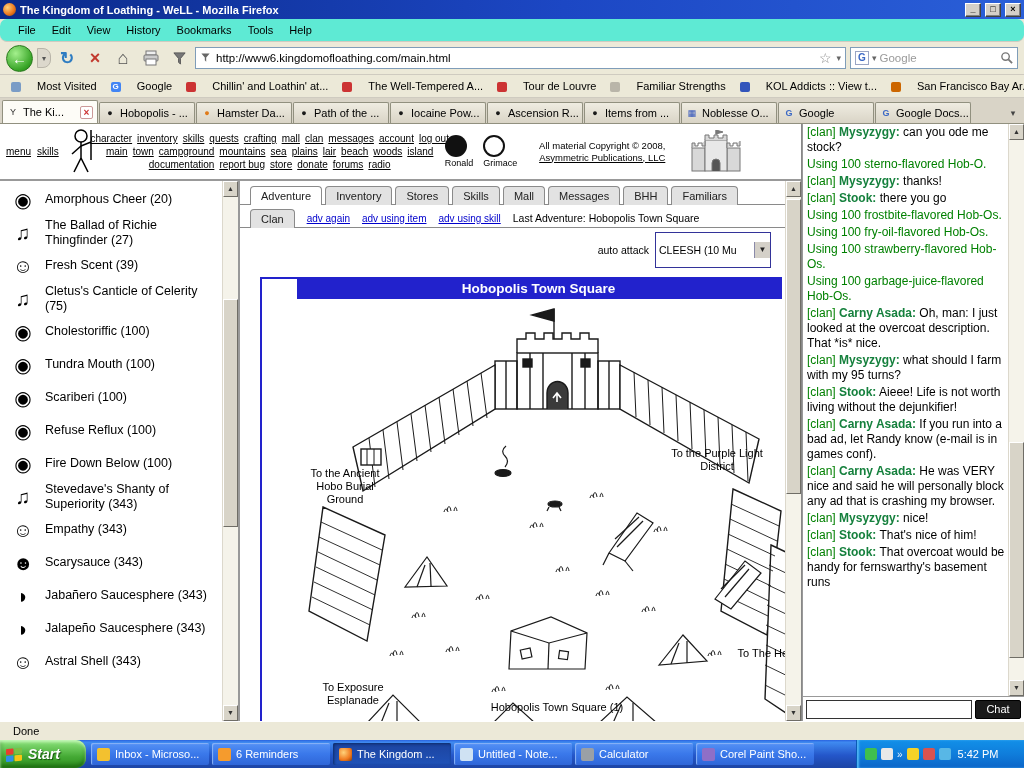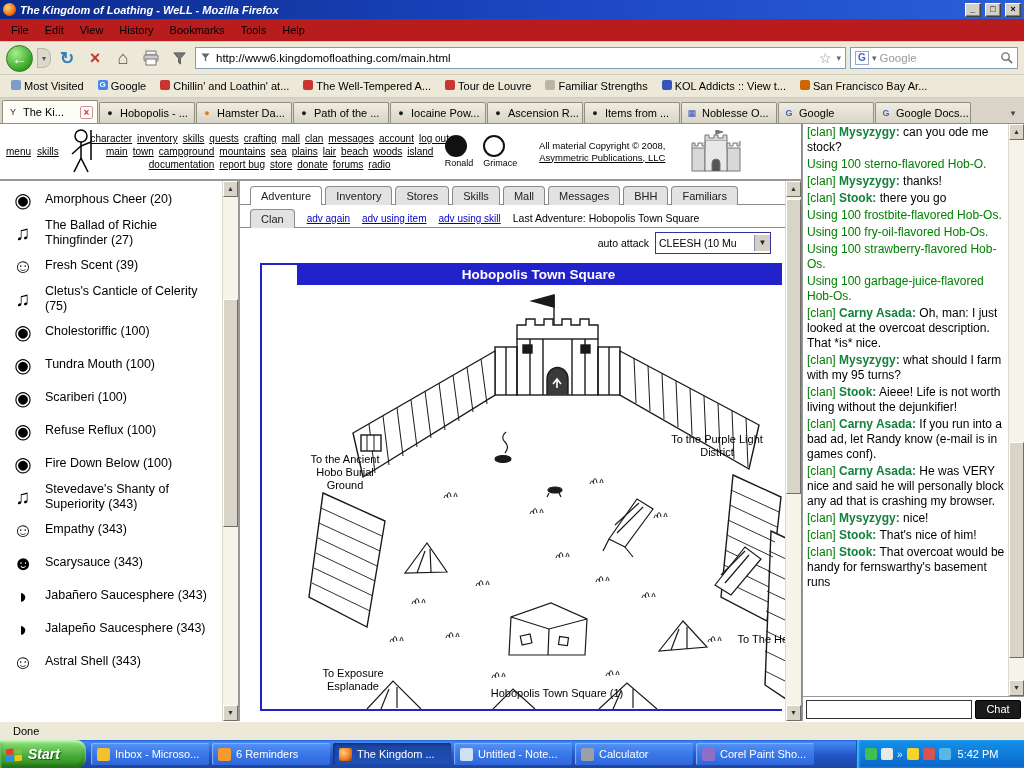--- a/index.html
+++ b/index.html
@@ -1,48 +1,48 @@
 <!DOCTYPE html>
 <html><head>
 <meta charset="utf-8">
 <style>
 *{margin:0;padding:0;box-sizing:border-box;}
 html,body{width:1024px;height:768px;overflow:hidden;}
 body{font-family:"Liberation Sans",sans-serif;font-size:11px;background:#ece9d8;color:#000;}
 .screen{width:1024px;height:768px;display:flex;flex-direction:column;}
 
 
-.titlebar{flex:0 0 19px;background:linear-gradient(90deg,#0b2a8a 0%,#1c47c4 55%,#2a5fd8 100%);display:flex;align-items:center;gap:4px;padding:0 3px;font-style:italic;}
+.titlebar{flex:0 0 19px;background:linear-gradient(90deg,#0b2a8a 0%,#1c47c4 55%,#2a5fd8 100%);display:flex;align-items:center;gap:4px;padding:0 3px;}
 .app-icon{width:13px;height:13px;border-radius:50%;background:radial-gradient(circle at 35% 35%,#ffd27a,#f07a1f 55%,#8a3c05);flex:0 0 13px;}
 .title-text{color:#fff;font-weight:bold;font-size:11px;flex:1;white-space:nowrap;overflow:hidden;}
 .winbtn{width:16px;height:14px;background:#d4d0c8;border:1px solid #fff;border-right-color:#404040;border-bottom-color:#404040;box-shadow:inset -1px -1px 0 #808080;font-size:9px;line-height:11px;text-align:center;font-weight:bold;color:#000;}
 
 
-.menubar{flex:0 0 23px;background:#b91c1c;border-bottom:1px solid #cfcbc0;display:flex;align-items:center;padding-left:3px;}
+.menubar{flex:0 0 23px;background:#5eead4;border-bottom:1px solid #cfcbc0;display:flex;align-items:center;padding-left:10px;border-radius:7px;}
 .mi{padding:4px 8px;font-size:11px;}
 
 
 .navbar{flex:0 0 33px;background:#ece9d8;border-bottom:1px solid #cfcbc0;display:flex;align-items:center;gap:4px;padding:0 6px;}
 .backbtn{width:27px;height:27px;border-radius:50%;background:radial-gradient(circle at 35% 30%,#a4f08d,#37a426 70%,#1e7a12);border:1px solid #2a7a1e;color:#fff;font-size:15px;font-weight:bold;text-align:center;line-height:25px;flex:0 0 27px;}
 .navdrop{width:14px;height:20px;background:#dcd8cc;border:1px solid #b9b5a9;border-radius:0 8px 8px 0;color:#555;font-size:8px;line-height:19px;text-align:center;}
 .navicon{width:24px;height:24px;display:flex;align-items:center;justify-content:center;}
 .refresh{color:#2e7cc2;font-weight:bold;font-size:17px;}
 .stop{color:#c23a2e;font-weight:bold;font-size:18px;}
 .home{color:#555;font-size:18px;}
 .urlbar{flex:1;height:22px;background:#fff;border:1px solid #7f9db9;display:flex;align-items:center;padding:0 4px;gap:5px;min-width:0;}
 .url-text{flex:1;font-size:11.5px;white-space:nowrap;overflow:hidden;}
 .star{color:#8a8a8a;font-size:14px;}
 .urldrop{color:#666;font-size:9px;}
 .searchbox{flex:0 0 168px;height:22px;background:#fff;border:1px solid #7f9db9;display:flex;align-items:center;padding:0 4px;gap:3px;}
 .gbox{width:14px;height:14px;border:1px solid #9aa5c4;color:#3b68c5;font-weight:bold;font-size:10px;text-align:center;line-height:12px;flex:0 0 14px;}
 .search-text{flex:1;color:#9a9a9a;font-size:11.5px;}
 
 
 .bookmarks{flex:0 0 23px;background:#ece9d8;border-bottom:1px solid #cfcbc0;display:flex;align-items:center;padding-left:5px;gap:2px;overflow:hidden;}
-.bm{display:flex;align-items:flex-start;gap:3px;padding:2px 6px;font-size:11px;white-space:nowrap;}
+.bm{display:flex;align-items:flex-end;gap:16px;padding:2px 6px;font-size:11px;white-space:nowrap;}
 .bm-icon{width:10px;height:10px;border-radius:2px;flex:0 0 10px;font-size:8px;font-weight:bold;color:#fff;text-align:center;line-height:10px;}
 .bc0{background:#7a9cc6;}.bc1{background:#4285f4;}.bc2{background:#cc3333;}.bc3{background:#cc3333;}
 .bc4{background:#cc3333;}.bc5{background:#b9b5a9;}.bc6{background:#3355bb;}.bc7{background:#cc6600;}
 
 
 .tabstrip{flex:0 0 25px;background:#d9d4c7;display:flex;align-items:flex-end;padding:2px 2px 0 2px;gap:1px;border-bottom:1px solid #91907f;}
 .tab{flex:0 0 96px;height:21px;background:linear-gradient(#efece1,#d9d4c6);border:1px solid #91907f;border-bottom:none;border-radius:2px 2px 0 0;display:flex;align-items:center;gap:4px;padding:0 4px;font-size:11px;overflow:hidden;white-space:nowrap;}
 .tab.active{background:#fdfcf7;height:23px;}
 .fav{width:12px;flex:0 0 12px;font-size:9px;line-height:12px;text-align:center;color:#333;}
 .fav.dot{color:#1a1a1a;}.fav.orange{color:#e07b1a;}.fav.blue{color:#3355bb;}.fav.g{color:#3b68c5;font-weight:bold;}
@@ -83,21 +83,21 @@
 .mainframe{flex:1;background:#fff;display:flex;min-height:0;min-width:0;}
 .main-content{flex:1;overflow:hidden;min-width:0;}
 .gametabs-row{display:flex;gap:3px;padding:5px 0 0 10px;border-bottom:1px solid #8a8a8a;}
 .gametab{background:#e2e2e2;border:1px solid #8a8a8a;border-bottom:none;border-radius:4px 4px 0 0;padding:3px 10px;font-size:11px;color:#222;margin-bottom:-1px;}
 .gametab.active{background:#fff;}
 .subrow{display:flex;align-items:center;gap:12px;padding:4px 0 0 10px;border-bottom:1px solid #8a8a8a;}
 .subrow .gametab{margin-bottom:-1px;}
 .advlink{font-size:10px;}
 .lastadv{font-size:10.5px;}
 .autorow{display:flex;justify-content:flex-end;align-items:center;gap:6px;padding:4px 14px 3px 0;font-size:10.5px;}
-.fake-select{display:inline-flex;width:116px;height:22px;border:1px solid #333399;background:#fff;align-items:center;}
+.fake-select{display:inline-flex;width:116px;height:36px;border:1px solid #333399;background:#fff;align-items:center;}
 .sel-text{flex:1;font-size:10.5px;padding:0 3px;white-space:nowrap;overflow:hidden;}
 .sel-arrow{flex:0 0 16px;height:16px;background:#d4d0c8;border-left:1px solid #8a8aa9;text-align:center;font-size:8px;line-height:16px;color:#222;}
 
 
 .map-panel{width:522px;margin:6px 0 0 20px;border:2px solid #2222cc;padding-left:35px;}
 .map-title{background:#2222cc;color:#fff;text-align:center;font-weight:bold;font-size:13.5px;padding:2px 0 3px;}
 .map-body{position:relative;width:518px;height:424px;background:#fff;overflow:hidden;}
 .map-label{position:absolute;font-size:11px;text-align:center;line-height:13px;}
 .lbl-burial{left:6px;top:168px;width:84px;}
 .lbl-purple{left:372px;top:148px;width:96px;}

